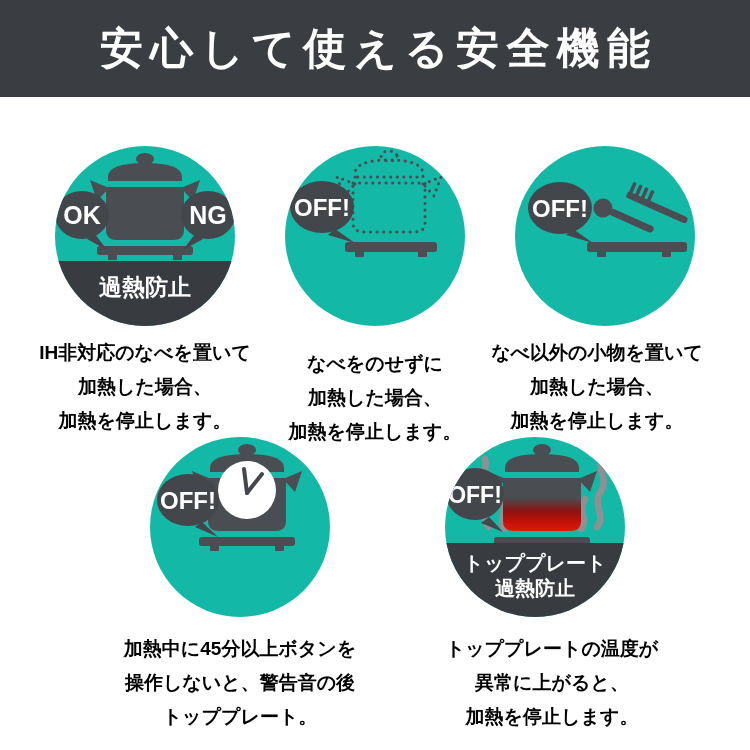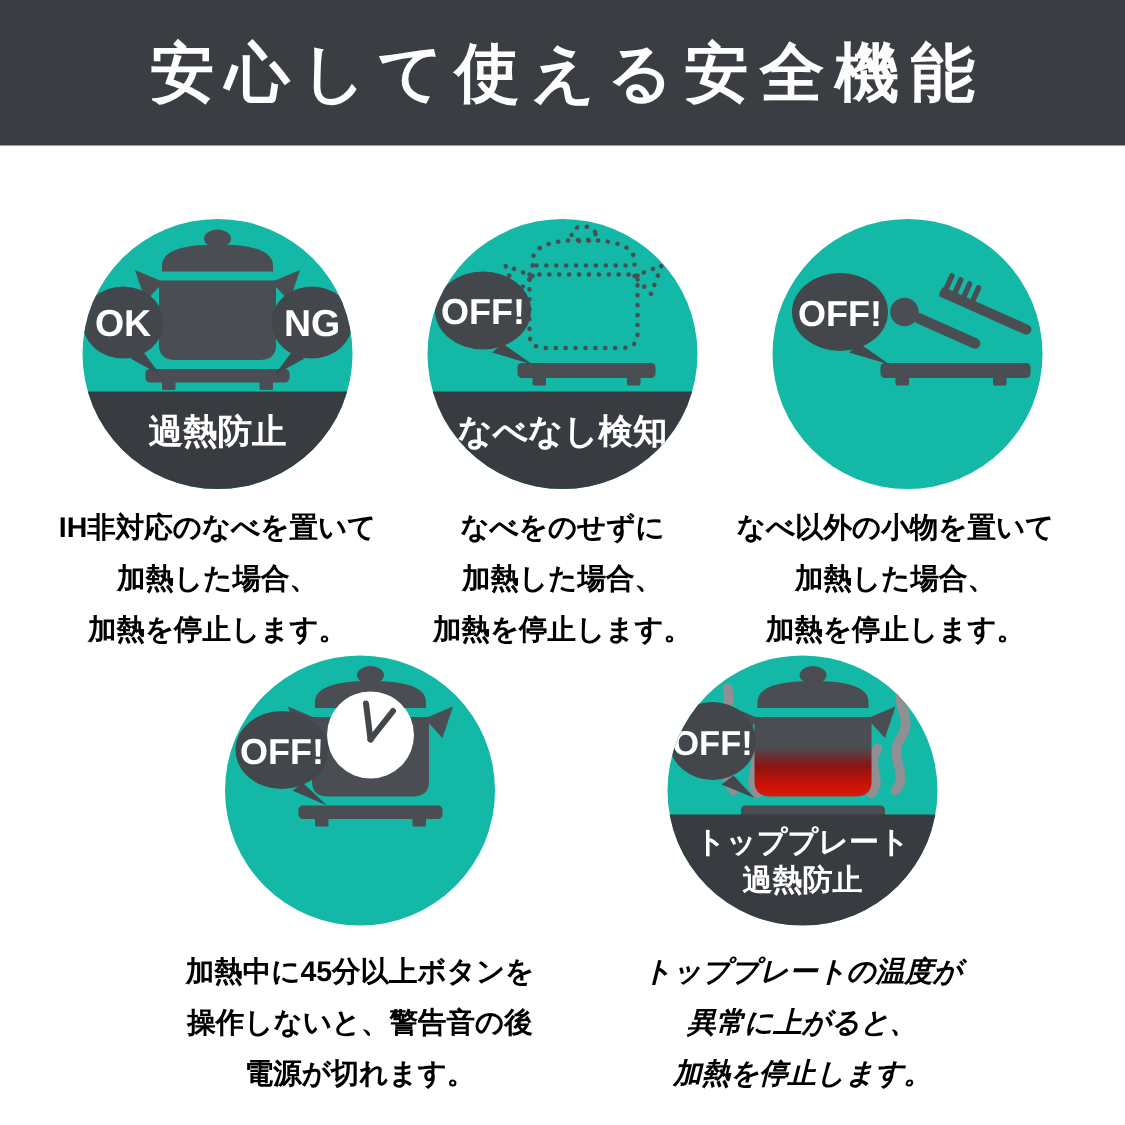--- a/index.html
+++ b/index.html
@@ -19,21 +19,21 @@
   
   .circle{
     position:absolute;width:180px;height:180px;border-radius:50%;
     background:#14b8a6;overflow:hidden;
   }
   .circle .art{position:absolute;left:0;top:0;}
   .band{
     position:absolute;left:0;bottom:0;width:100%;height:65px;background:#383b40;
     display:flex;justify-content:center;align-items:flex-start;
   }
-  .band.tall{height:74px;font-family:Liberation Mono, monospace;}
+  .band.tall{height:74px;}
   .band .label{
     color:#ffffff;font-weight:600;font-size:23px;margin-top:13px;
     white-space:pre-line;text-align:center;line-height:26px;
   }
   .band.tall .label{font-size:20px;margin-top:8px;line-height:25px;}
   
   .desc{
     position:absolute;color:#000000;font-size:19px;font-weight:600;
     line-height:34px;text-align:center;white-space:pre-line;
   }
@@ -95,23 +95,20 @@
         <rect class="ink" x="60" y="96" width="92" height="10" rx="3"></rect>
         <rect class="ink" x="70" y="105" width="9" height="6" rx="1"></rect>
         <rect class="ink" x="133" y="105" width="9" height="6" rx="1"></rect>
       </g>
       <g>
         <polygon class="bubble" points="50,83 70,97 43,89"></polygon>
         <ellipse class="bubble" cx="37" cy="61" rx="32" ry="26"></ellipse>
         <text class="bubble-text" x="37" y="70" font-size="24" text-anchor="middle">OFF!</text>
       </g>
     </svg>
-    <div class="band">
-      <div class="label">なべなし検知</div>
-    </div>
   </div>
 
   <div class="circle" style="left:515px;top:146px;">
     <svg class="art" width="180" height="115" viewBox="0 0 180 115">
       <g>
         <rect class="ink" x="72" y="96" width="100" height="10" rx="3"></rect>
         <rect class="ink" x="82" y="105" width="9" height="6" rx="1"></rect>
         <rect class="ink" x="147" y="105" width="9" height="6" rx="1"></rect>
       </g>
       <g class="ink" transform="translate(88,62) rotate(24)">
@@ -194,27 +191,27 @@
     </svg>
     <div class="band tall">
       <div class="label">トッププレート
 過熱防止</div>
     </div>
   </div>
 
   <div class="desc" style="left:20px;top:336px;width:250px;">IH非対応のなべを置いて
 加熱した場合、
 加熱を停止します。</div>
-  <div class="desc" style="left:250px;top:336px;width:250px;">なべをのせずに
+  <div class="desc" style="left:250px;top:347px;width:250px;">なべをのせずに
 加熱した場合、
 加熱を停止します。</div>
   <div class="desc" style="left:472px;top:336px;width:250px;">なべ以外の小物を置いて
 加熱した場合、
 加熱を停止します。</div>
 
   <div class="desc" style="left:90px;top:632px;width:300px;">加熱中に45分以上ボタンを
 操作しないと、警告音の後
-電源が切れます。</div>
-  <div class="desc" style="left:385px;top:632px;width:300px;font-style:italic;">トッププレートの温度が
+トッププレート。</div>
+  <div class="desc" style="left:402px;top:632px;width:300px;">トッププレートの温度が
 異常に上がると、
 加熱を停止します。</div>
 
 </div>
 
 </body></html>

